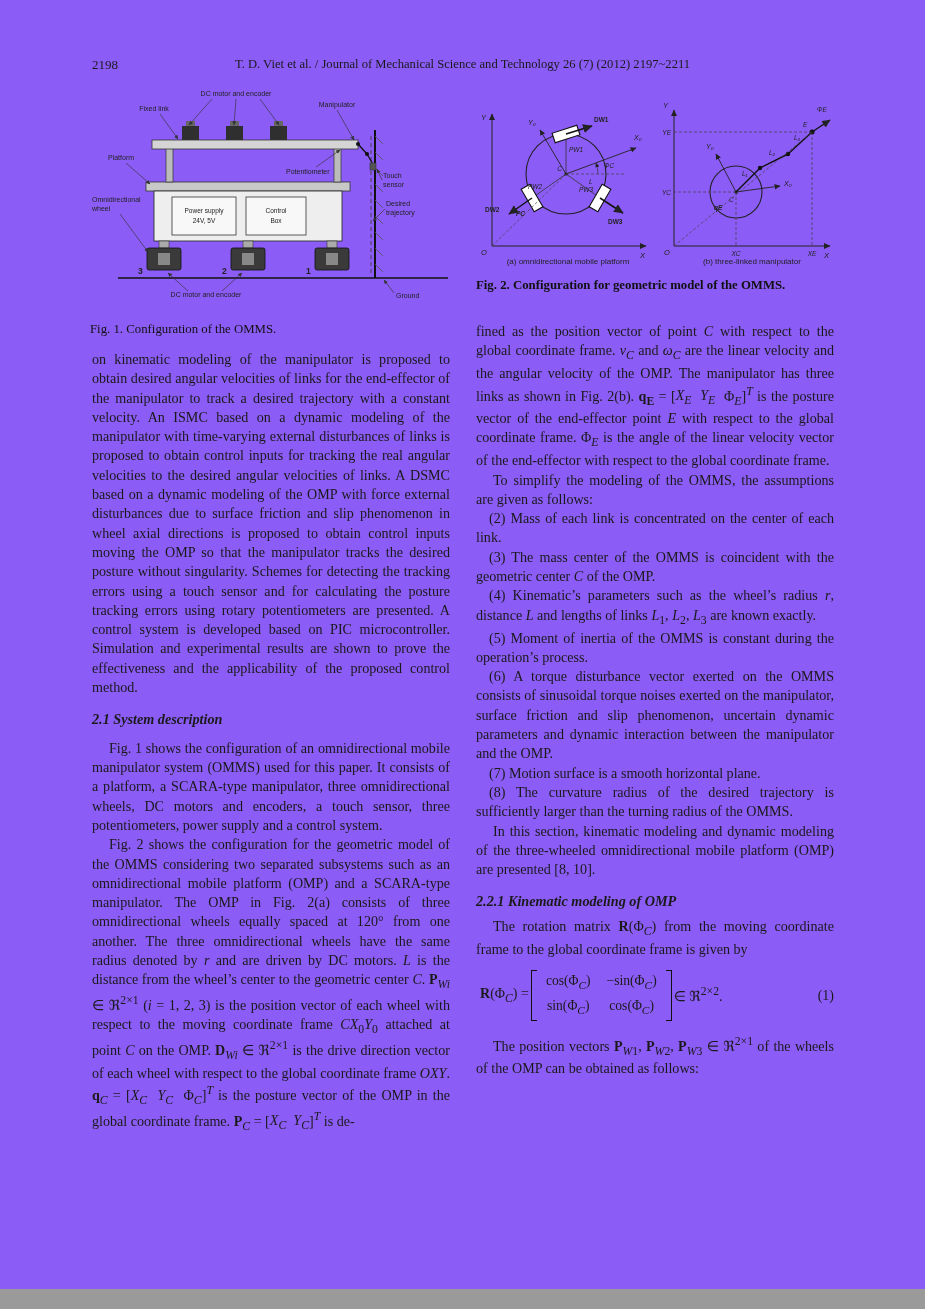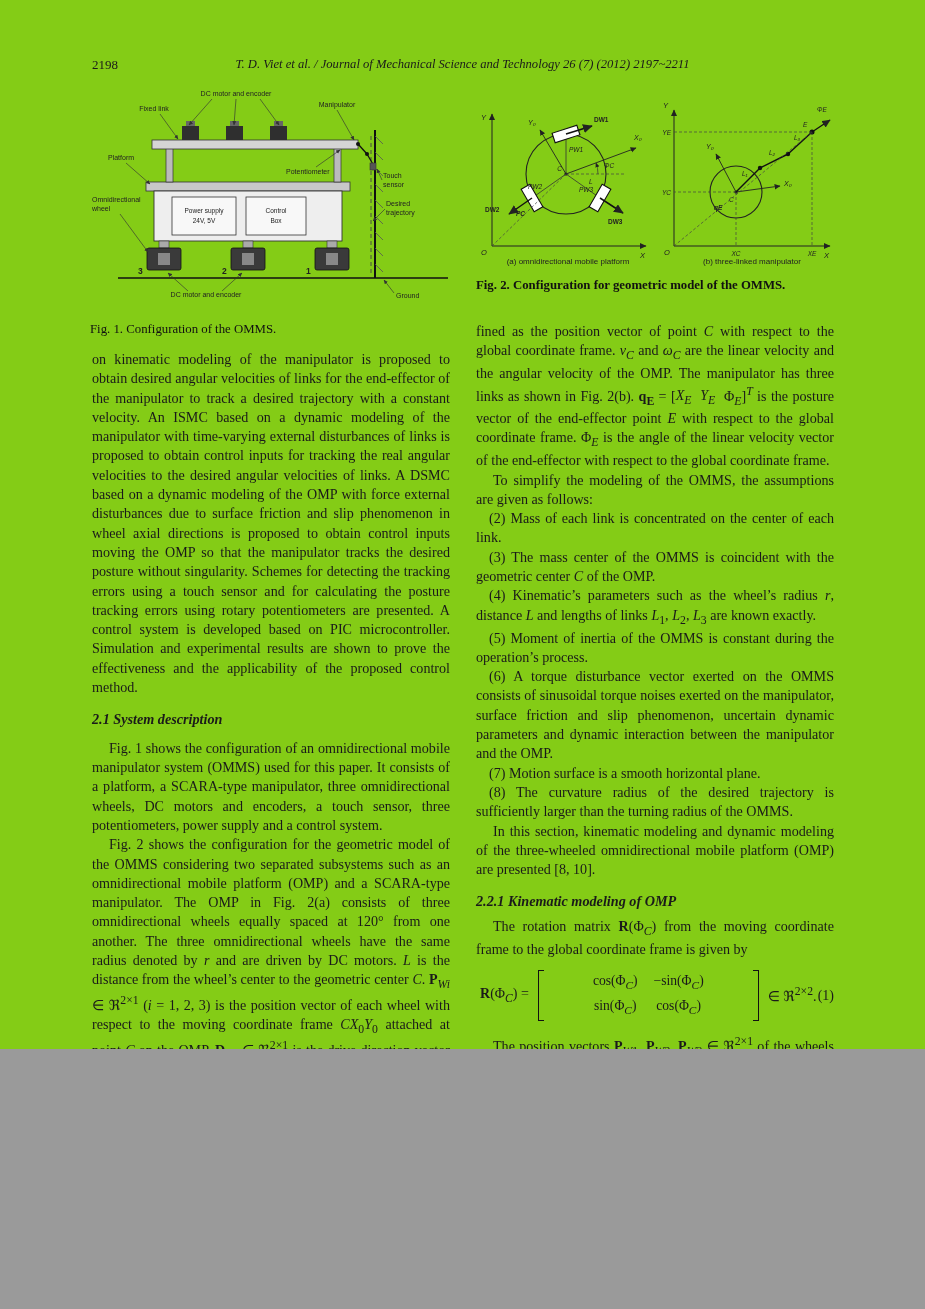--- a/index.html
+++ b/index.html
@@ -1,44 +1,44 @@
 <!DOCTYPE html>
 <html><head>
 <meta charset="utf-8">
 <style>
   * { margin:0; padding:0; box-sizing:border-box; }
   html,body { background:#9a9a9a; }
   .page {
-    position:relative; width:925px; height:1049px; margin:0 auto;
-    background:#84cc16; font-family:"Liberation Serif", serif; color:#1a1a1a;
+    position:relative; width:925px; height:1289px; margin:0 auto;
+    background:#8b5cf6; font-family:"Liberation Serif", serif; color:#1a1a1a;
     overflow:hidden;
     padding-left:9px;
   }
   .pagenum { position:absolute; left:92px; top:57px; font-size:13px; }
-  .running { position:absolute; left:0; right:0; top:57px; text-align:center; font-size:12.6px; font-style:italic; }
+  .running { position:absolute; left:0; right:0; top:57px; text-align:center; font-size:12.6px; }
 
   figure { display:block; }
   .fig1 { position:absolute; left:90px; top:84px; width:368px; }
   .fig2 { position:absolute; left:476px; top:92px; width:360px; }
   figcaption { font-size:12.8px; margin-top:16px; color:#111; }
   .fig2 figcaption { margin-top:8px;font-weight:bold; }
 
   .col { position:absolute; width:358px; font-size:14.1px; line-height:1.37; text-align:justify;font-family:Liberation Serif, serif; }
   .col.left  { left:92px;  top:350px; }
   .col.right { left:476px; top:322px; }
   p { margin:0; }
   p.indent { text-indent:17px; }
   p.item { text-indent:13px; }
   h2 { font-size:14.2px; font-weight:bold; margin:15px 0 11px; }
   h3 { font-size:14.2px; font-weight:bold; font-style:italic; margin:13px 0 9px; }
   h3.h22 { margin-top:26px; }
   h3.h221 { margin-bottom:5px; }
 
   .equation { display:flex; align-items:center; margin:10px 0 12px 4px; font-size:14px;justify-content:space-between; }
-  .mat { display:flex; align-items:stretch; margin:0 9px;gap:40px; }
+  .mat { display:flex; align-items:stretch; margin:0 2px; }
   .mat .bl { width:6px; border:1.4px solid #111; border-right:none; margin:1px 0; }
   .mat .br { width:6px; border:1.4px solid #111; border-left:none; margin:1px 0; }
   .mat .grid { display:grid; grid-template-columns:auto auto; padding:1px 1px; }
   .mat .cell { padding:2px 8px; text-align:center; font-size:13.6px; }
   .eq-num { margin-left:auto; }
 
   .figtext { font-family:"Liberation Sans", sans-serif; fill:#222; }
   svg { display:block; }
 </style>
 </head>

